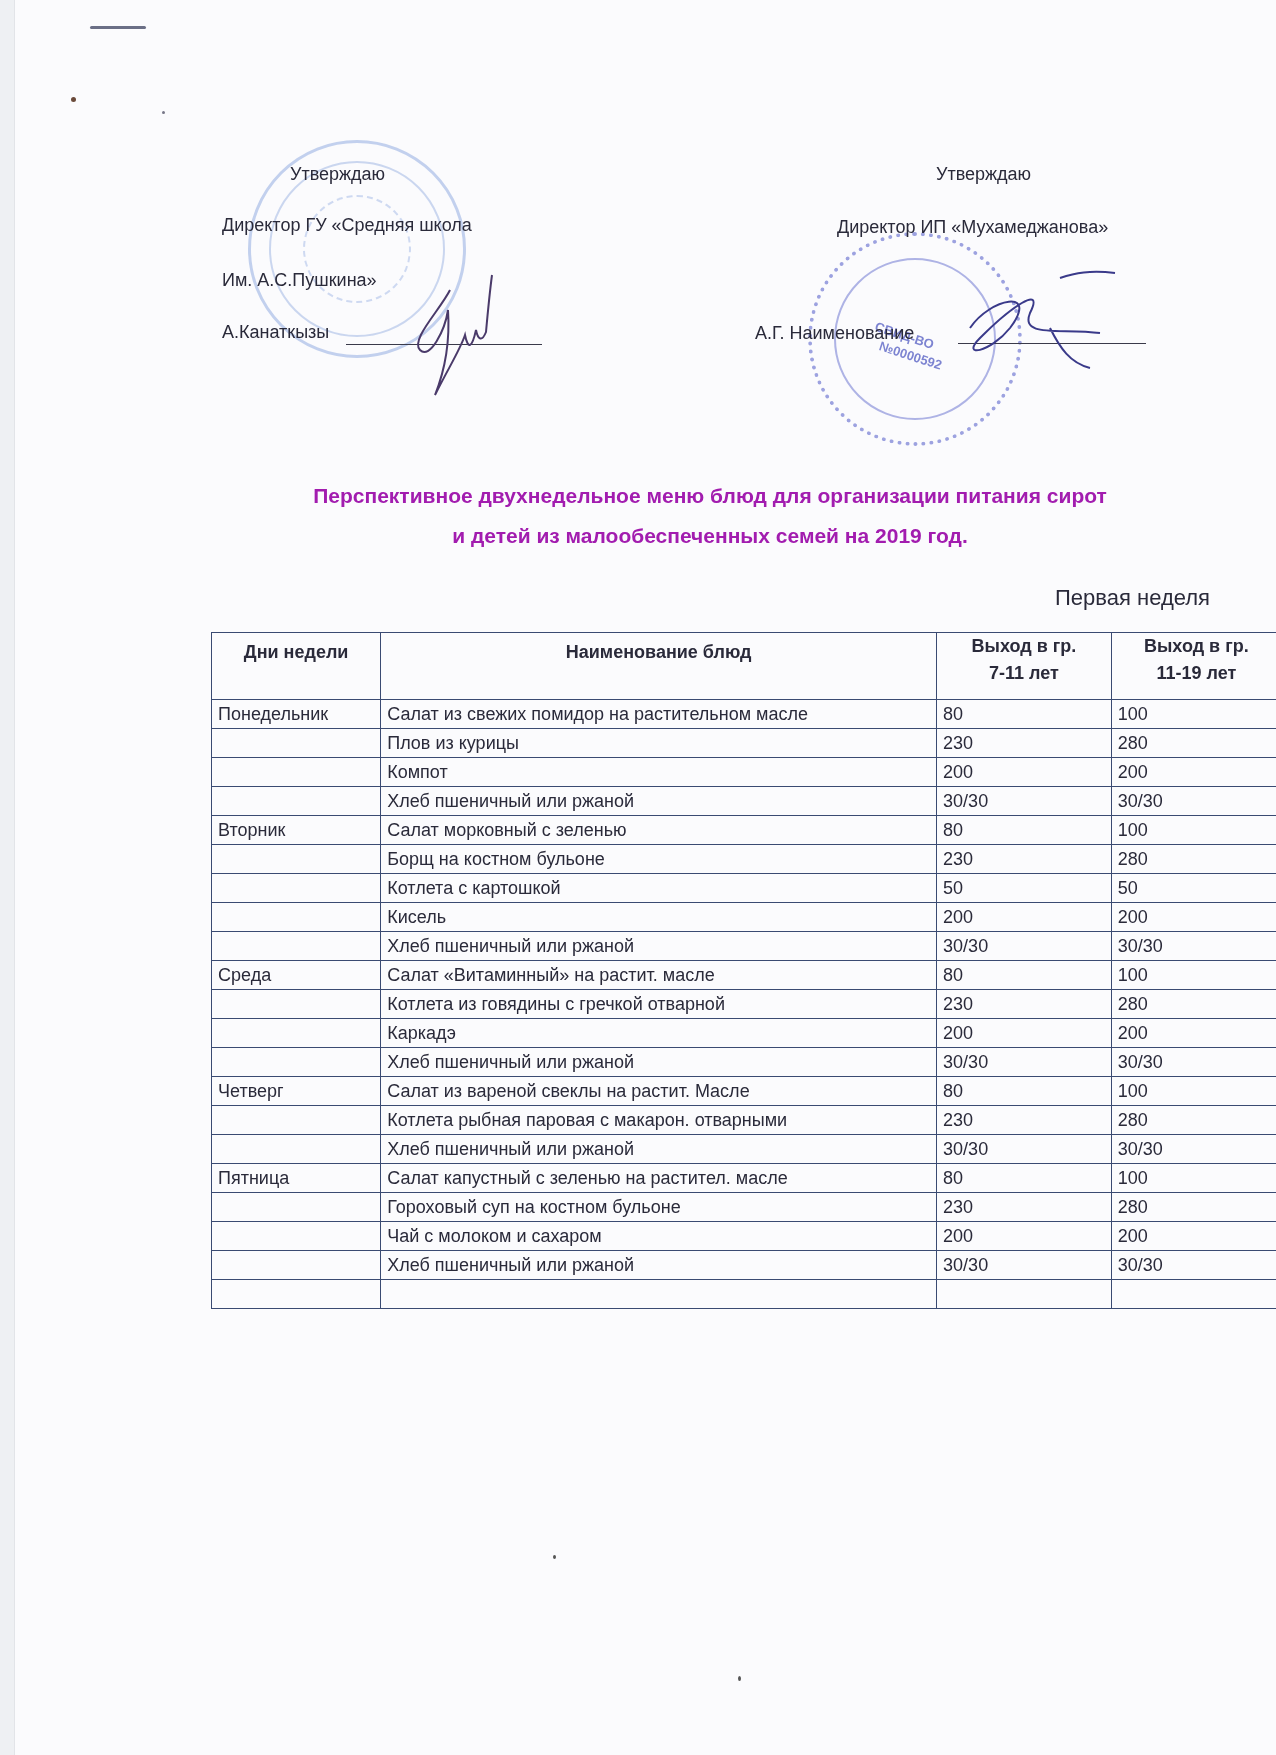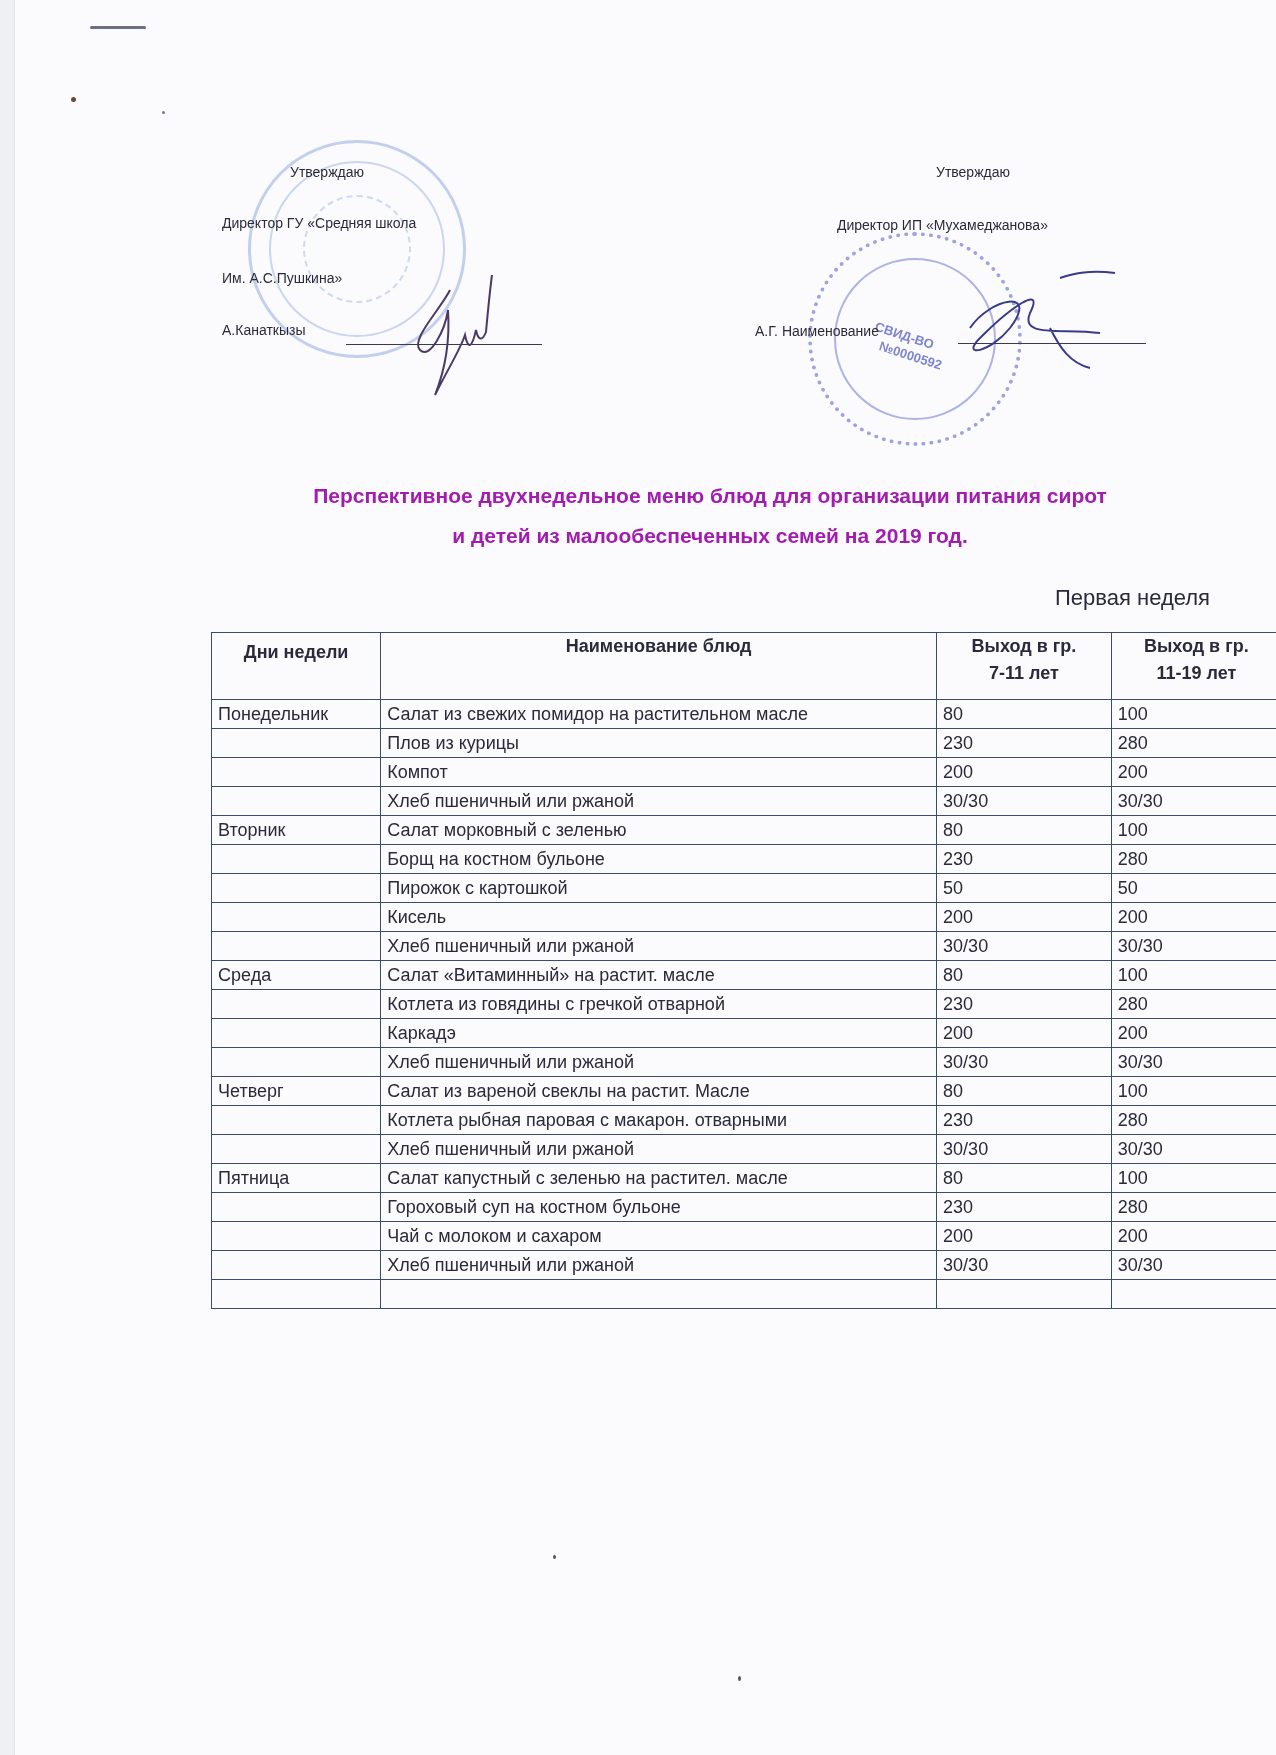--- a/index.html
+++ b/index.html
@@ -1,21 +1,21 @@
 <!DOCTYPE html>
 <html><head>
 <meta charset="utf-8">
 <style>
   html, body { margin:0; padding:0; }
   body { width:1276px; height:1755px; background:#fbfbfd; position:relative; overflow:hidden;
          font-family:"Liberation Sans", "DejaVu Sans", sans-serif; color:#2a2a3a; }
   .leftband { position:absolute; left:0; top:0; width:14px; height:1755px; background:#eef0f3; border-right:1px solid #e2e4e8; }
   .scratch { position:absolute; left:90px; top:26px; width:56px; height:3px; background:#6b6f86; border-radius:2px; }
   .dot { position:absolute; width:5px; height:5px; border-radius:50%; background:#6a4a3a; }
-  .txt { position:absolute; font-size:14px; white-space:nowrap; }
+  .txt { position:absolute; font-size:18px; white-space:nowrap; }
   .stamp { position:absolute; border-radius:50%; border:3px solid rgba(90,130,210,0.35); }
   .stamp .inner { position:absolute; inset:18px; border-radius:50%; border:2px solid rgba(90,130,210,0.30); }
   .stamp .core { position:absolute; inset:52px; border-radius:50%; border:2px dashed rgba(90,130,210,0.28); }
   .stamp2 { position:absolute; border-radius:50%; border:4px dotted rgba(80,90,200,0.55); }
   .stamp2 .inner { position:absolute; inset:22px; border-radius:50%; border:2px solid rgba(80,90,200,0.45); }
   .stamp-text { position:absolute; font-size:13px; font-weight:bold; color:rgba(70,80,190,0.7); transform:rotate(18deg); }
   .sigline { position:absolute; height:1px; background:#3a3a4a; }
   .title { position:absolute; left:210px; width:1000px; text-align:center; font-size:21px; font-weight:bold; color:#a21caf; }
   .subtitle { position:absolute; left:210px; width:1000px; text-align:right; font-size:22px; top:585px; }
   table { position:absolute; left:211px; top:632px; width:1071px; border-collapse:collapse; font-size:18px; }
@@ -68,21 +68,21 @@
 <table>
   <colgroup>
       <col class="c1">
       <col class="c2">
       <col class="c3">
       <col class="c4">
     </colgroup>
   <thead>
     <tr>
       <th style="padding-top: 6px;">Дни недели</th>
-      <th style="">Наименование блюд</th>
+      <th style="padding-top: 6px;">Наименование блюд</th>
       <th>
         <div>Выход в гр.</div>
         <div>7-11 лет</div>
       </th>
       <th>
         <div>Выход в гр.</div>
         <div>11-19 лет</div>
       </th>
     </tr>
   </thead>
@@ -118,21 +118,21 @@
         <td>100</td>
       </tr>
       <tr>
         <td></td>
         <td>Борщ на костном бульоне</td>
         <td>230</td>
         <td>280</td>
       </tr>
       <tr>
         <td></td>
-        <td>Пирожок с картошкой</td>
+        <td>Котлета с картошкой</td>
         <td>50</td>
         <td>50</td>
       </tr>
       <tr>
         <td></td>
         <td>Кисель</td>
         <td>200</td>
         <td>200</td>
       </tr>
       <tr>

